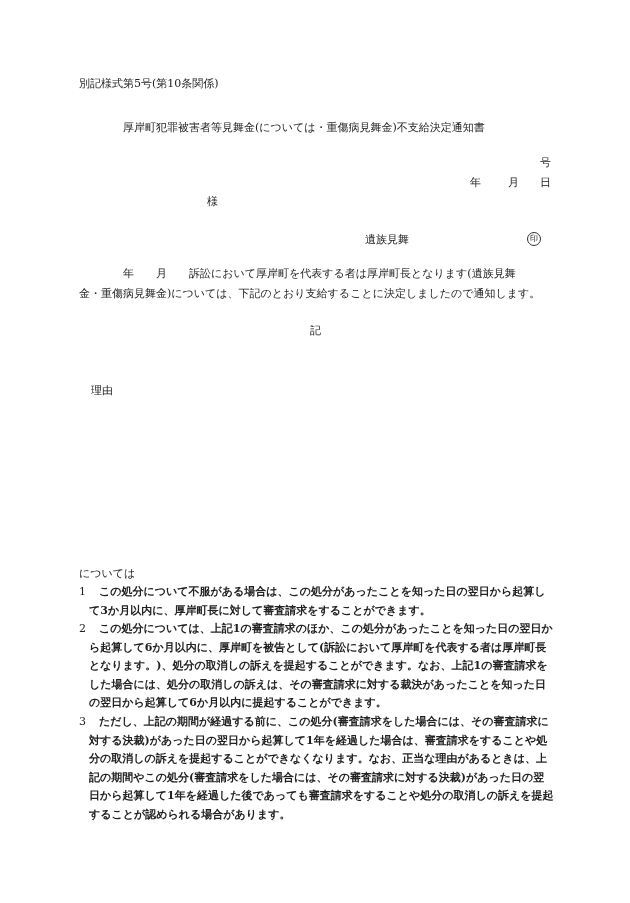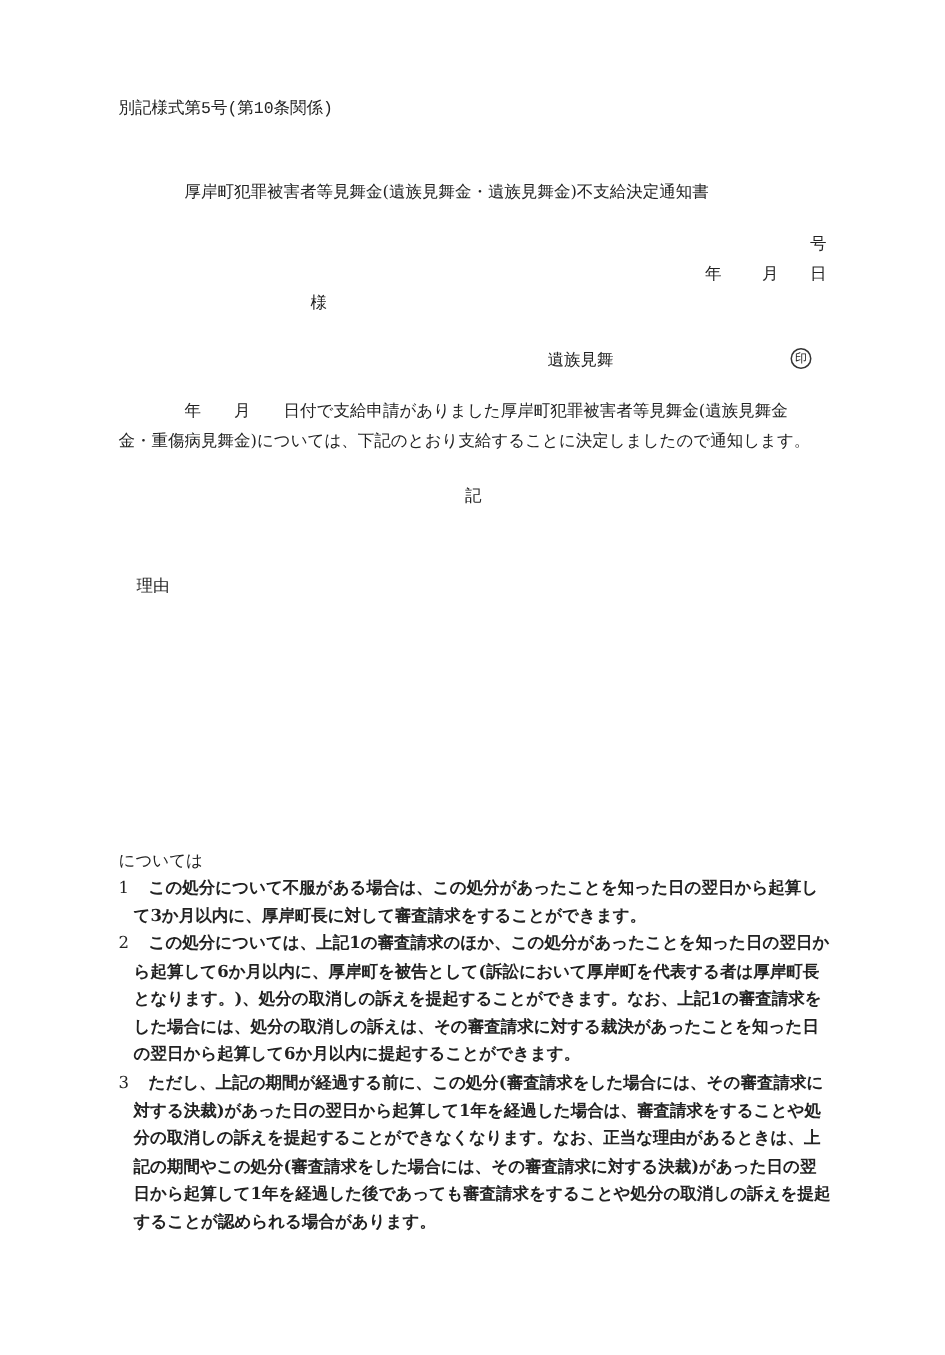--- a/index.html
+++ b/index.html
@@ -17,38 +17,38 @@
     .seal {
       display: inline-block; width: 12px; height: 12px; border: 1px solid #333;
       border-radius: 50%; font-size: 8px; line-height: 12px; text-align: center;
     }
   </style>
 </head>
 <body>
 
 <div>
 
-  <div class="abs" style="left:79px; top:64px;font-family:Liberation Mono, monospace;">別記様式第5号(第10条関係)</div>
+  <div class="abs" style="left:79px; top:76px;">別記様式第5号(第10条関係)</div>
 
-  <div class="abs" style="left:123px; top:120px;">厚岸町犯罪被害者等見舞金(遺族見舞金・遺族見舞金)不支給決定通知書</div>
+  <div class="abs" style="left:123px; top:120px;">厚岸町犯罪被害者等見舞金(については・重傷病見舞金)不支給決定通知書</div>
 
   <div class="abs" style="left:540px; top:155px;">号</div>
 
   <div class="abs" style="left:470px; top:175px;">年</div>
   <div class="abs" style="left:508px; top:175px;">月</div>
   <div class="abs" style="left:540px; top:175px;">日</div>
 
   <div class="abs" style="left:207px; top:194px;">様</div>
 
   <div class="abs" style="left:365px; top:232px;">遺族見舞</div>
   <div class="abs" style="left:527px; top:231px;">
     <span class="seal">印</span>
   </div>
 
-  <div class="abs line" style="left:123px; top:266px;">年　　月　　日付で支給申請がありました厚岸町犯罪被害者等見舞金(遺族見舞金</div>
+  <div class="abs line" style="left:123px; top:266px;">年　　月　　訴訟において厚岸町を代表する者は厚岸町長となります(遺族見舞</div>
   <div class="abs line" style="left:79px; top:286px;">金・重傷病見舞金)については、下記のとおり支給することに決定しましたので通知します。</div>
 
   <div class="abs" style="left:310px; top:323px;">記</div>
 
   <div class="abs" style="left:91px; top:383px;">理由</div>
 
   <div class="abs" style="left:79px; top:566px;">については</div>
 
   <div class="note-item" style="top:583px;">
     <span class="note-num">1</span>

